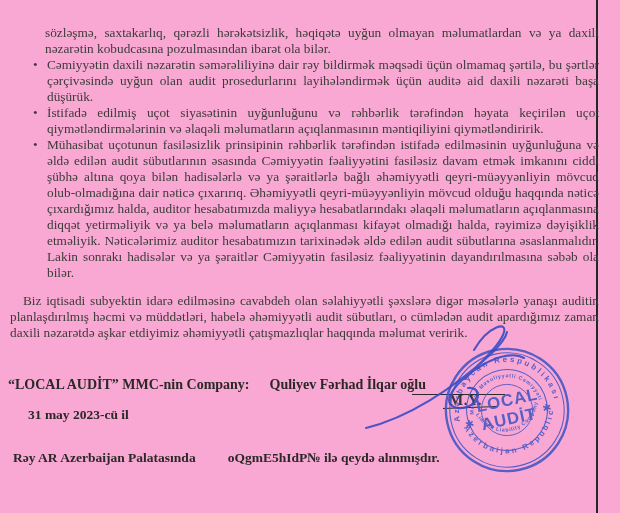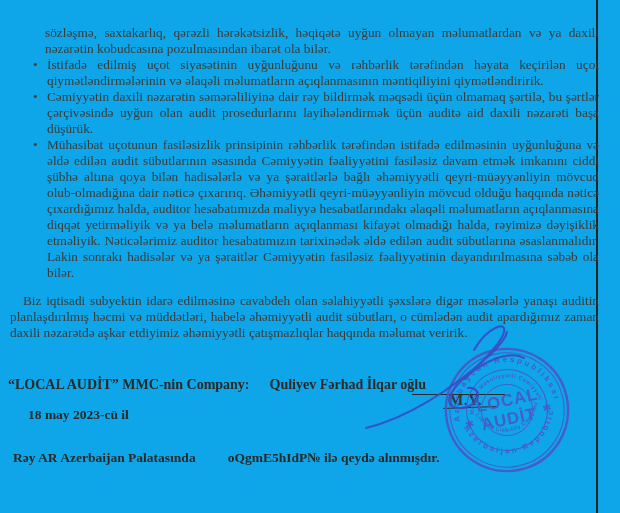--- a/index.html
+++ b/index.html
@@ -1,18 +1,18 @@
 <!DOCTYPE html>
 <html><head>
 <meta charset="utf-8">
 <style>
   html,body { margin:0; padding:0; background:#ffffff; }
   .page {
     position:relative; width:620px; height:513px;
-    background:#0ea5e9; overflow:hidden;
+    background:#f9a8d4; overflow:hidden;
     font-family:"Liberation Serif","DejaVu Serif",serif;
     color:#3c3b38;
   }
   .scan-edge {
     position:absolute; left:596px; top:0; width:2px; height:513px;
     background:#262626;
   }
   .body-text { font-size:13.3px; line-height:16px; text-align:justify; }
   .cont-para { position:absolute; left:45px; top:25px; width:554px; margin:0; }
   .bullet-list { position:absolute; left:33px; top:57px; width:566px; }
@@ -51,43 +51,43 @@
 
 <div class="page">
 
   <div class="scan-edge"></div>
 
   <p class="cont-para body-text">sözləşmə, saxtakarlıq, qərəzli hərəkətsizlik, həqiqətə uyğun olmayan məlumatlardan və ya daxili nəzarətin kobudcasına pozulmasından ibarət ola bilər.</p>
 
   <div class="bullet-list">
     <div class="bullet-item">
       <span class="bullet-marker"></span>
-      <span class="bullet-text body-text">İstifadə edilmiş uçot siyasətinin uyğunluğunu və rəhbərlik tərəfindən həyata keçirilən uçot qiymətləndirmələrinin və əlaqəli məlumatların açıqlanmasının məntiqiliyini qiymətləndiririk.</span>
+      <span class="bullet-text body-text">Cəmiyyətin daxili nəzarətin səmərəliliyinə dair rəy bildirmək məqsədi üçün olmamaq şərtilə, bu şərtlər çərçivəsində uyğun olan audit prosedurlarını layihələndirmək üçün auditə aid daxili nəzarəti başa düşürük.</span>
     </div>
     <div class="bullet-item">
       <span class="bullet-marker"></span>
-      <span class="bullet-text body-text">Cəmiyyətin daxili nəzarətin səmərəliliyinə dair rəy bildirmək məqsədi üçün olmamaq şərtilə, bu şərtlər çərçivəsində uyğun olan audit prosedurlarını layihələndirmək üçün auditə aid daxili nəzarəti başa düşürük.</span>
+      <span class="bullet-text body-text">İstifadə edilmiş uçot siyasətinin uyğunluğunu və rəhbərlik tərəfindən həyata keçirilən uçot qiymətləndirmələrinin və əlaqəli məlumatların açıqlanmasının məntiqiliyini qiymətləndiririk.</span>
     </div>
     <div class="bullet-item">
       <span class="bullet-marker"></span>
       <span class="bullet-text body-text">Mühasibat uçotunun fasiləsizlik prinsipinin rəhbərlik tərəfindən istifadə edilməsinin uyğunluğuna və əldə edilən audit sübutlarının əsasında Cəmiyyətin fəaliyyətini fasiləsiz davam etmək imkanını ciddi şübhə altına qoya bilən hadisələrlə və ya şəraitlərlə bağlı əhəmiyyətli qeyri-müəyyənliyin mövcud olub-olmadığına dair nəticə çıxarırıq. Əhəmiyyətli qeyri-müəyyənliyin mövcud olduğu haqqında nəticə çıxardığımız halda, auditor hesabatımızda maliyyə hesabatlarındakı əlaqəli məlumatların açıqlanmasına diqqət yetirməliyik və ya belə məlumatların açıqlanması kifayət olmadığı halda, rəyimizə dəyişiklik etməliyik. Nəticələrimiz auditor hesabatımızın tarixinədək əldə edilən audit sübutlarına əsaslanmalıdır. Lakin sonrakı hadisələr və ya şəraitlər Cəmiyyətin fasiləsiz fəaliyyətinin dayandırılmasına səbəb ola bilər.</span>
     </div>
   </div>
 
   <p class="closing-para body-text">Biz iqtisadi subyektin idarə edilməsinə cavabdeh olan səlahiyyətli şəxslərə digər məsələrlə yanaşı auditin planlaşdırılmış həcmi və müddətləri, habelə əhəmiyyətli audit sübutları, o cümlədən audit apardığımız zaman daxili nəzarətdə aşkar etdiyimiz əhəmiyyətli çatışmazlıqlar haqqında məlumat veririk.</p>
 
   <div class="sig-head">
     <span>“LOCAL AUDİT” MMC-nin Company:</span><span class="auditor-name">Quliyev Fərhad İlqar oğlu</span>
   </div>
 
   <div class="sig-underline u1"></div>
   <div class="my-label">M.Y.</div>
   <div class="sig-underline u2"></div>
 
-  <div class="sig-date">18 may 2023-cü il</div>
+  <div class="sig-date">31 may 2023-cü il</div>
 
 
   <div class="sig-reg">
     <span>Rəy AR Azerbaijan Palatasında</span><span class="reg-code">oQgmE5hIdP</span><span class="reg-suffix">№ ilə qeydə alınmışdır.</span>
   </div>
 
   <svg class="stamp-svg" viewBox="0 0 132 132">
     <g transform="rotate(-12 66 66)">
       <g fill="none" stroke="#4a58c4">
         <circle cx="66" cy="66" r="62" stroke-width="2.4"></circle>

